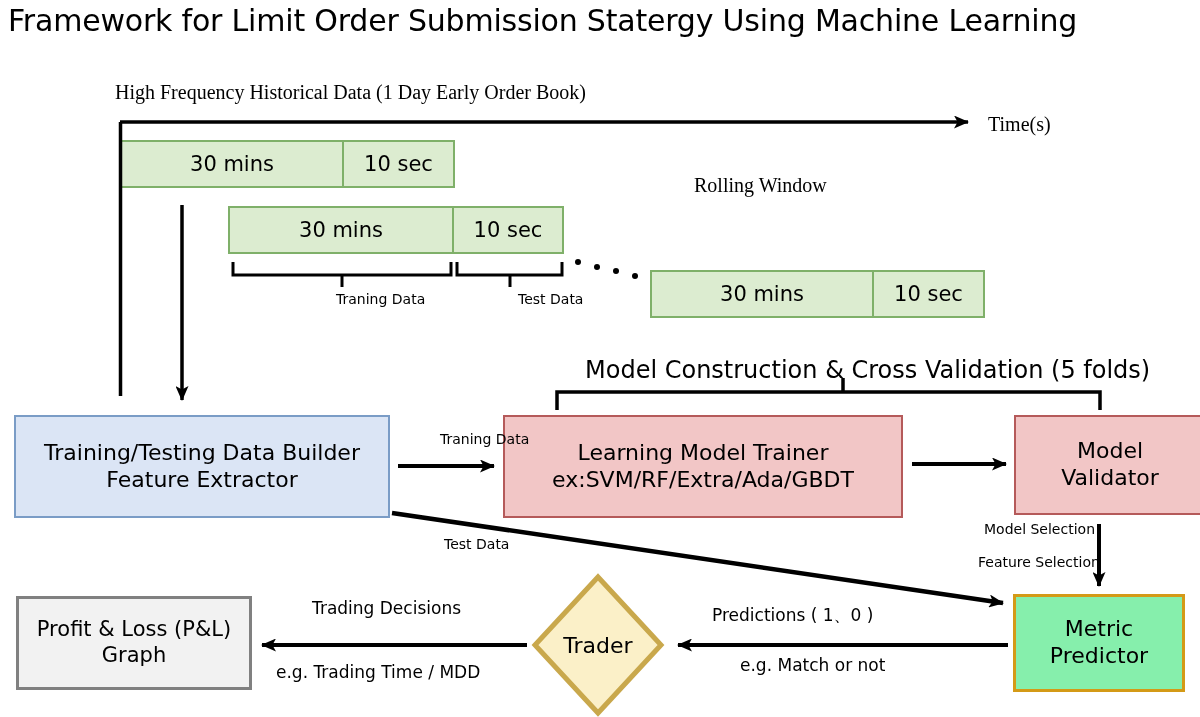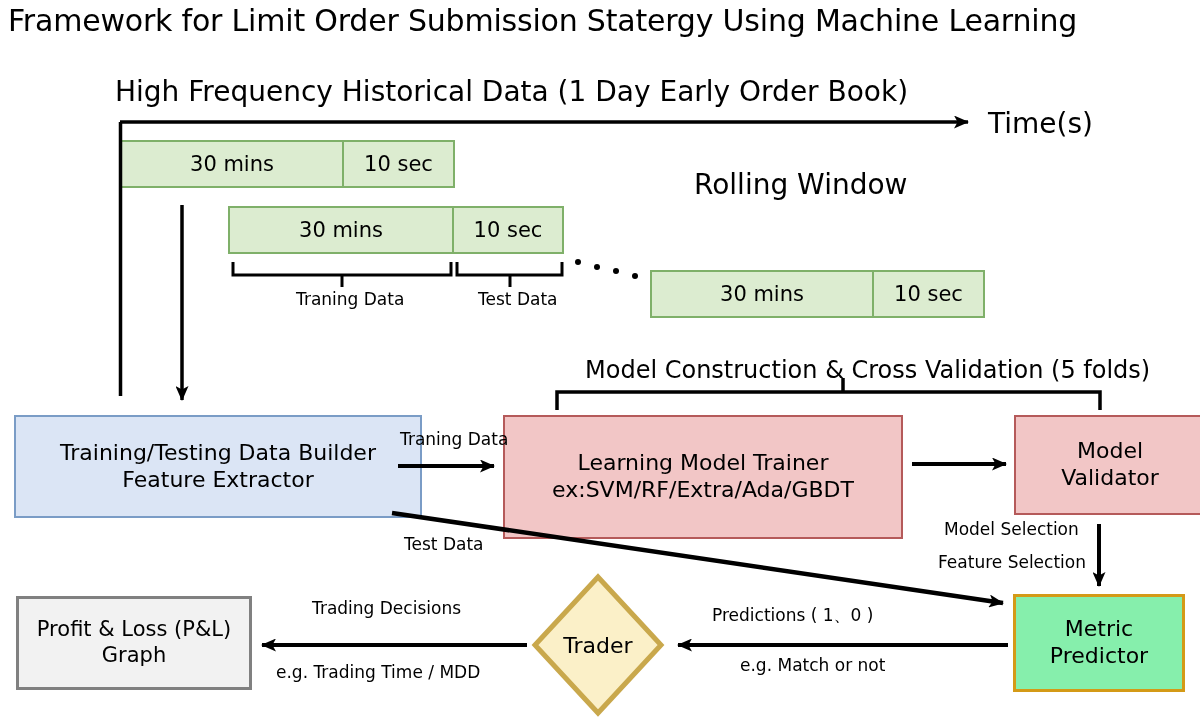--- a/index.html
+++ b/index.html
@@ -25,33 +25,35 @@
     width: 1184px;
     font-size: 30px;
     line-height: 38px;
     letter-spacing: -0.2px;
     white-space: nowrap;
     color: #000;
   }
 
   
   .caption {
-    font-size: 28px;
+    font-size: 20px;
     line-height: 24px;
     white-space: nowrap;
+    font-family: Liberation Serif, serif;
   }
   .caption-sm {
     font-size: 17px;
     line-height: 20px;
     white-space: nowrap;
   }
   .caption-xs {
-    font-size: 17px;
+    font-size: 14px;
     line-height: 17px;
     white-space: nowrap;
+    margin-left: 40px;
   }
 
   
   .win {
     box-sizing: border-box;
     background: #dcecd0;
     border: 2px solid #7fb069;
     display: flex;
     align-items: center;
     justify-content: center;
@@ -140,26 +142,26 @@
   <div class="abs win win-right" style="left:452px; top:206px; width:112px; height:48px;">10 sec</div>
 
   <div class="abs win" style="left:650px; top:270px; width:224px; height:48px;">30 mins</div>
   <div class="abs win win-right" style="left:872px; top:270px; width:113px; height:48px;">10 sec</div>
 
   <div class="abs caption-xs" style="left:296px; top:291px;">Traning Data</div>
   <div class="abs caption-xs" style="left:478px; top:291px;">Test Data</div>
 
   <div class="abs caption-sm" style="left:585px; top:360px; font-size:24px;">Model Construction &amp; Cross Validation (5 folds)</div>
 
-  <div class="abs pbox pbox-blue" style="left:14px; top:415px; width:408px; height:103px;">
+  <div class="abs pbox pbox-blue" style="left:14px; top:415px; width:376px; height:103px;">
     <div>Training/Testing Data Builder</div>
     <div>Feature Extractor</div>
   </div>
 
-  <div class="abs pbox pbox-red" style="left:503px; top:415px; width:400px; height:124px;">
+  <div class="abs pbox pbox-red" style="left:503px; top:415px; width:400px; height:103px;">
     <div>Learning Model Trainer</div>
     <div>ex:SVM/RF/Extra/Ada/GBDT</div>
   </div>
 
   <div class="abs pbox pbox-red" style="left:1014px; top:415px; width:192px; height:100px;">
     <div>Model</div>
     <div>Validator</div>
   </div>
 
   <div class="abs pbox pbox-orange" style="left:1013px; top:594px; width:172px; height:98px;">

